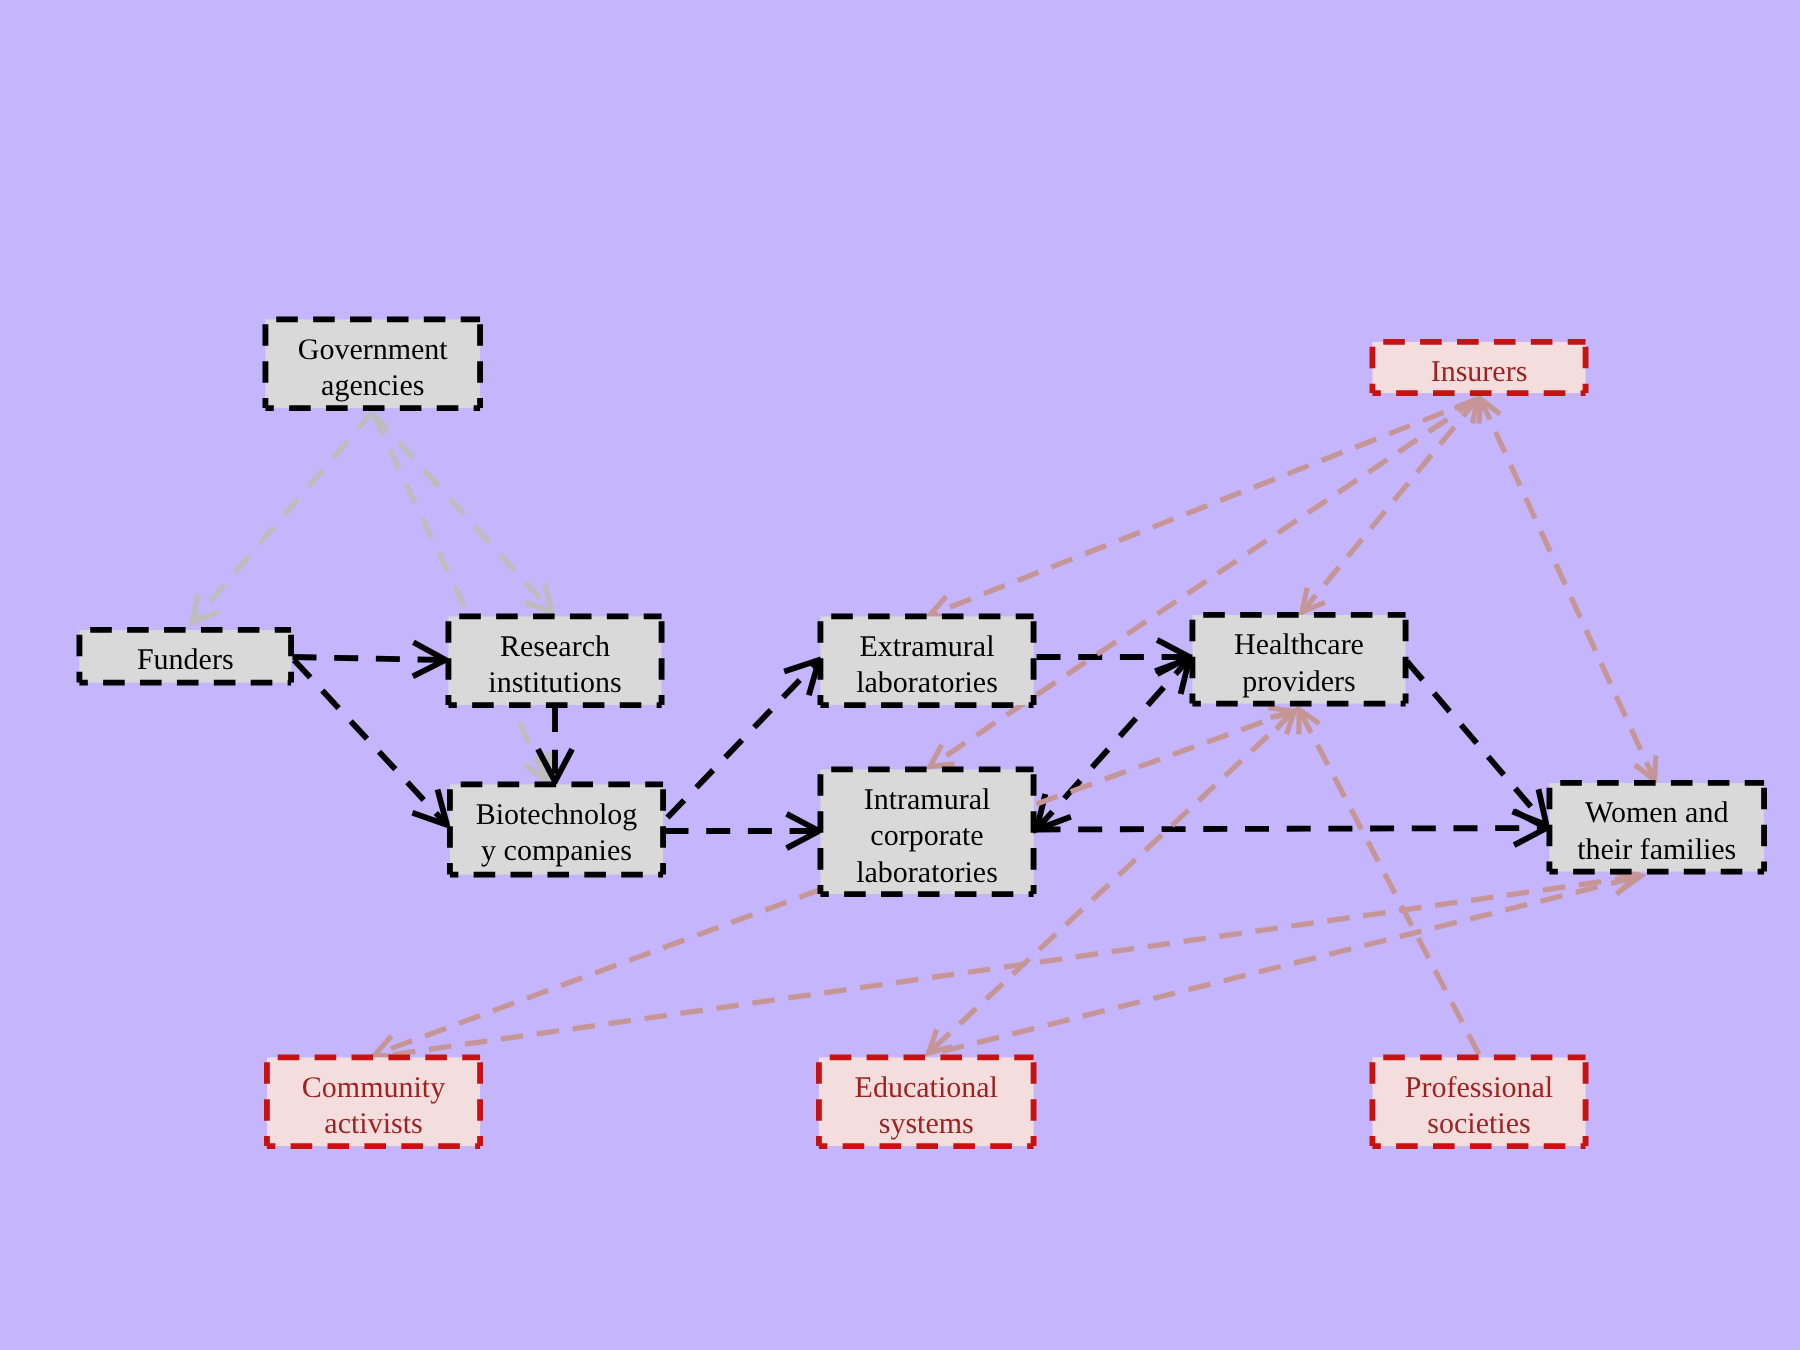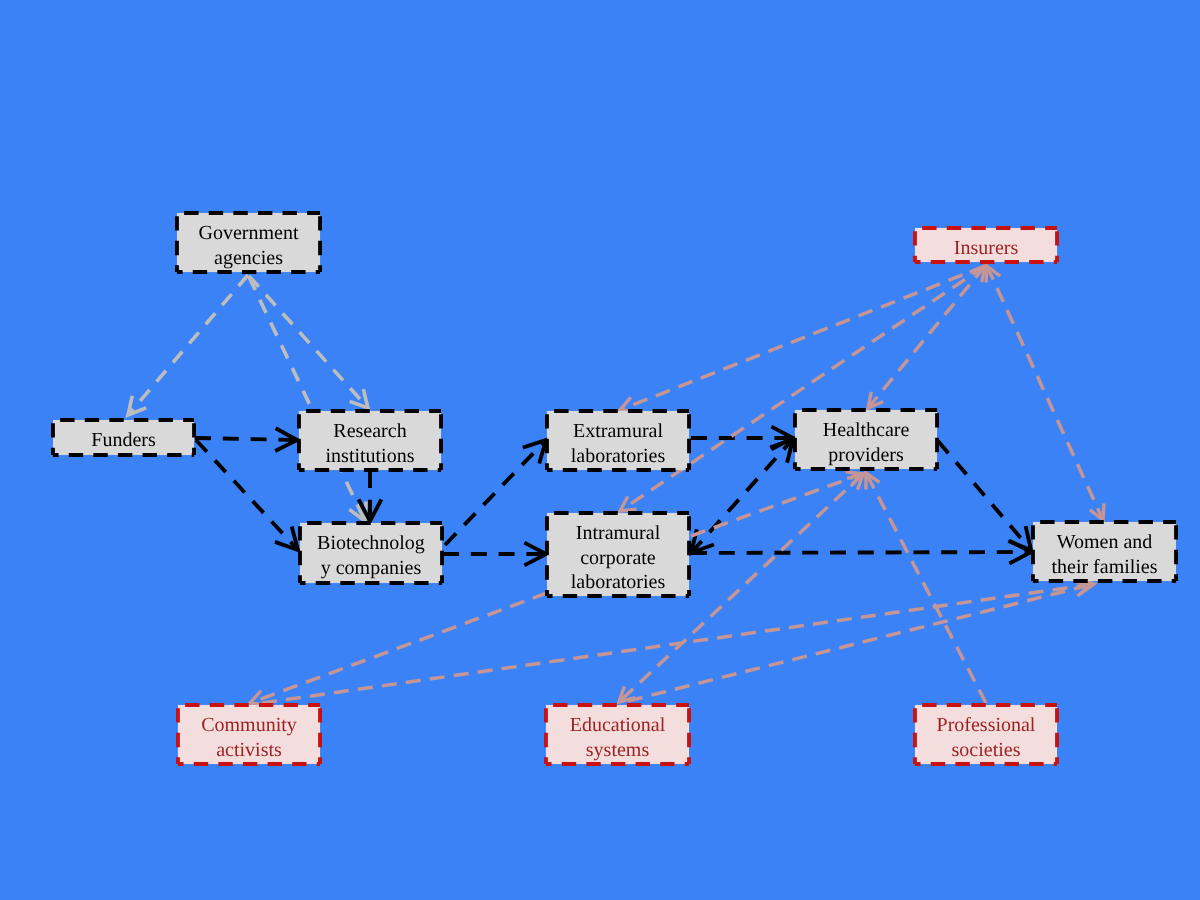--- a/index.html
+++ b/index.html
@@ -1,17 +1,17 @@
 <!DOCTYPE html>
 <html><head>
 <meta charset="utf-8">
 <style>
   html, body { margin:0; padding:0; background:#ffffff;
                -webkit-font-smoothing:antialiased; text-rendering:geometricPrecision; }
-  #diagram-root { position:relative; width:1200px; height:900px; background:#3b82f6; overflow:hidden; }
+  #diagram-root { position:relative; width:1200px; height:900px; background:#c4b5fd; overflow:hidden; }
   svg#graph { display:block; width:1200px; height:900px; transform:translateZ(0); }
 
   .node-label   { font-family:"Liberation Serif", serif; font-size:20px; text-anchor:middle; }
   .nl-grey      { fill:#000000; }
   .nl-red       { fill:#9e2222; }
 
   .node-fill-grey { fill:#d9d9d9; stroke:none; }
   .node-edge-grey { fill:none; stroke:#000000; stroke-width:3.9; stroke-dasharray:14.4 10.2; }
   .node-fill-red  { fill:#f4dddd; stroke:none; }
   .node-edge-red  { fill:none; stroke:#c81212; stroke-width:3.9; stroke-dasharray:14.4 10.2; }

